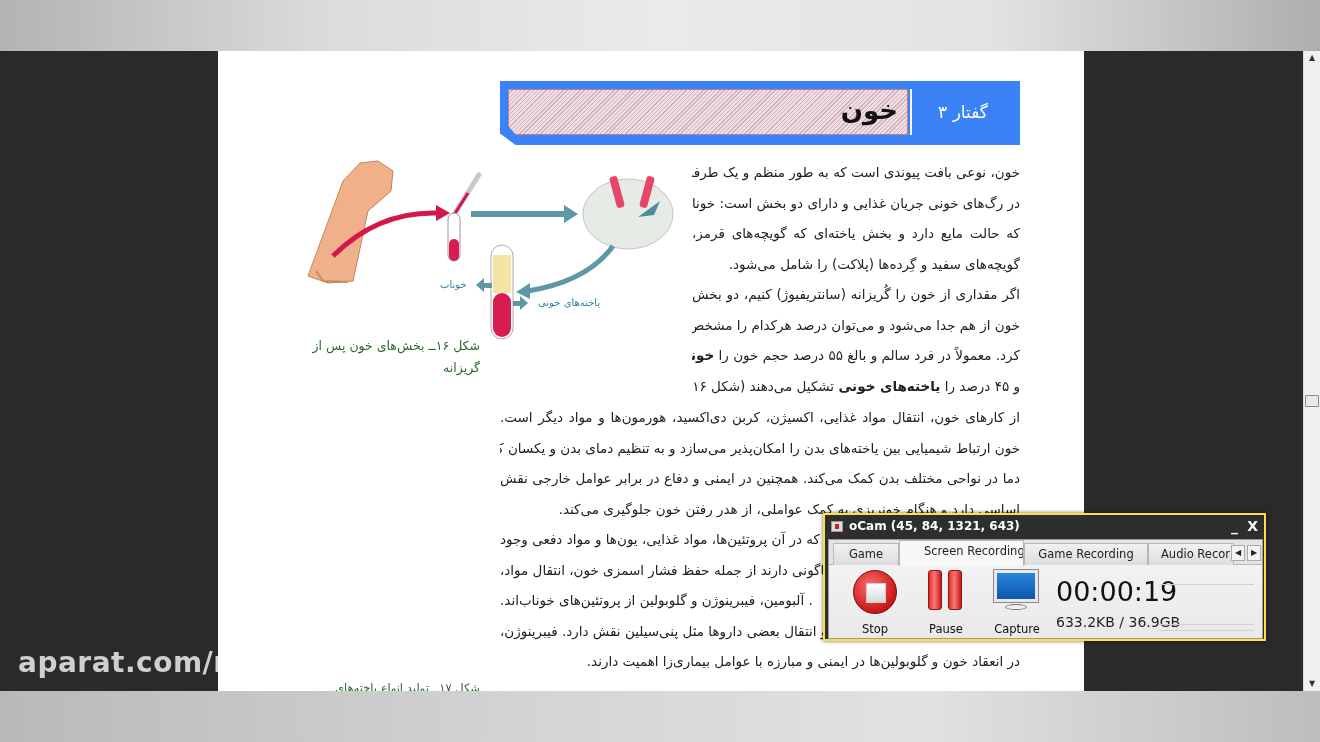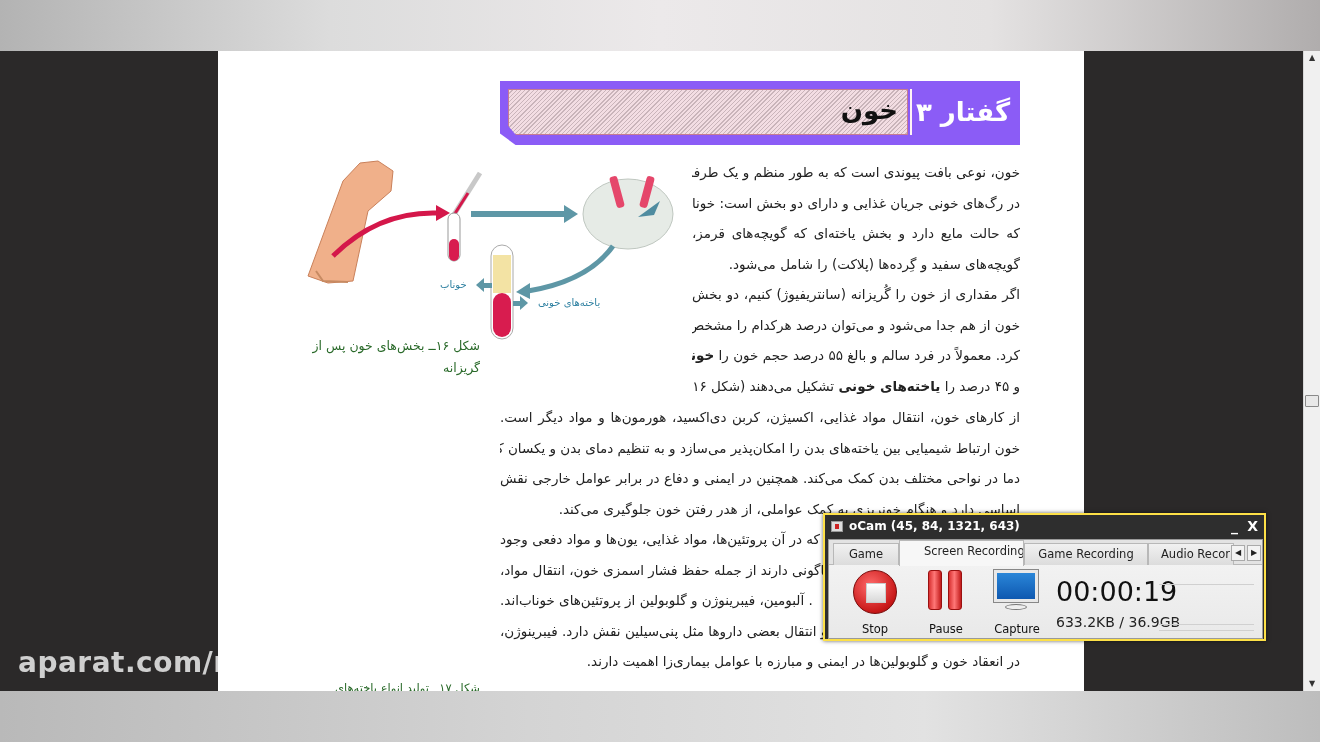--- a/index.html
+++ b/index.html
@@ -13,26 +13,26 @@
 
   .viewer { position: absolute; left: 0; top: 51px; width: 1320px; height: 640px; background: #2b2929; }
   .page { position: absolute; left: 218px; top: 0; width: 866px; height: 640px; background: #ffffff; overflow: hidden; }
 
   .scrollbar { position: absolute; left: 1303px; top: 0; width: 17px; height: 640px; background: #f0f0f0; border-left: 1px solid #d8d8d8; }
   .scroll-up, .scroll-down { position: absolute; left: 0; width: 16px; height: 14px; font-size: 8px; color: #333; text-align: center; line-height: 14px; }
   .scroll-up { top: 0; } .scroll-down { bottom: 0; }
   .scroll-thumb { position: absolute; left: 1px; top: 344px; width: 14px; height: 12px; background: #e8e8e8; border: 1px solid #8a8a8a; border-radius: 1px; }
 
   .chapter-banner { position: absolute; left: 282px; top: 30px; width: 520px; height: 64px;
-    background: #8b5cf6; clip-path: polygon(0 0, 100% 0, 100% 100%, 3% 100%, 0 82%); }
+    background: #3b82f6; clip-path: polygon(0 0, 100% 0, 100% 100%, 3% 100%, 0 82%); }
   .banner-hatch { position: absolute; left: 8px; top: 8px; width: 400px; height: 46px;
     background: repeating-linear-gradient(135deg, #f3dde3 0 2px, #c9b4ba 2px 3px);
     border: 1px solid #c67b92; clip-path: polygon(0 0, 100% 0, 100% 100%, 2% 100%, 0 80%); }
   .chapter-label { position: absolute; right: 6px; top: 8px; width: 104px; height: 46px; border-left: 2px solid #fff3f6;
-    color: #ffffff; font-family: "DejaVu Sans", sans-serif; font-weight: bold; font-size: 26px; line-height: 46px; text-align: center; direction: rtl; }
+    color: #ffffff; font-family: "DejaVu Sans", sans-serif; font-weight: normal; font-size: 17px; line-height: 46px; text-align: center; direction: rtl; }
   .chapter-title { position: absolute; right: 122px; top: 14px; font-size: 26px; font-weight: bold; color: #111; direction: rtl; font-family: "DejaVu Sans", sans-serif; }
 
   .para { position: absolute; direction: rtl; text-align: justify; color: #222; font-family: "DejaVu Sans", sans-serif; font-size: 13.5px; }
   .para .line { display: block; height: 30.6px; line-height: 30.6px; white-space: nowrap; overflow: hidden; text-align-last: justify; }
   .para .line.last { text-align-last: right; }
   .para b { font-weight: bold; }
 
   .figure { position: absolute; left: 80px; top: 100px; width: 390px; height: 240px; }
   .fig-caption { position: absolute; direction: rtl; font-size: 12.5px; color: #2a6a2a; line-height: 22px; text-align: right; }
   .fig-label { position: absolute; font-size: 10px; color: #2c7fa0; direction: rtl; white-space: nowrap; }

